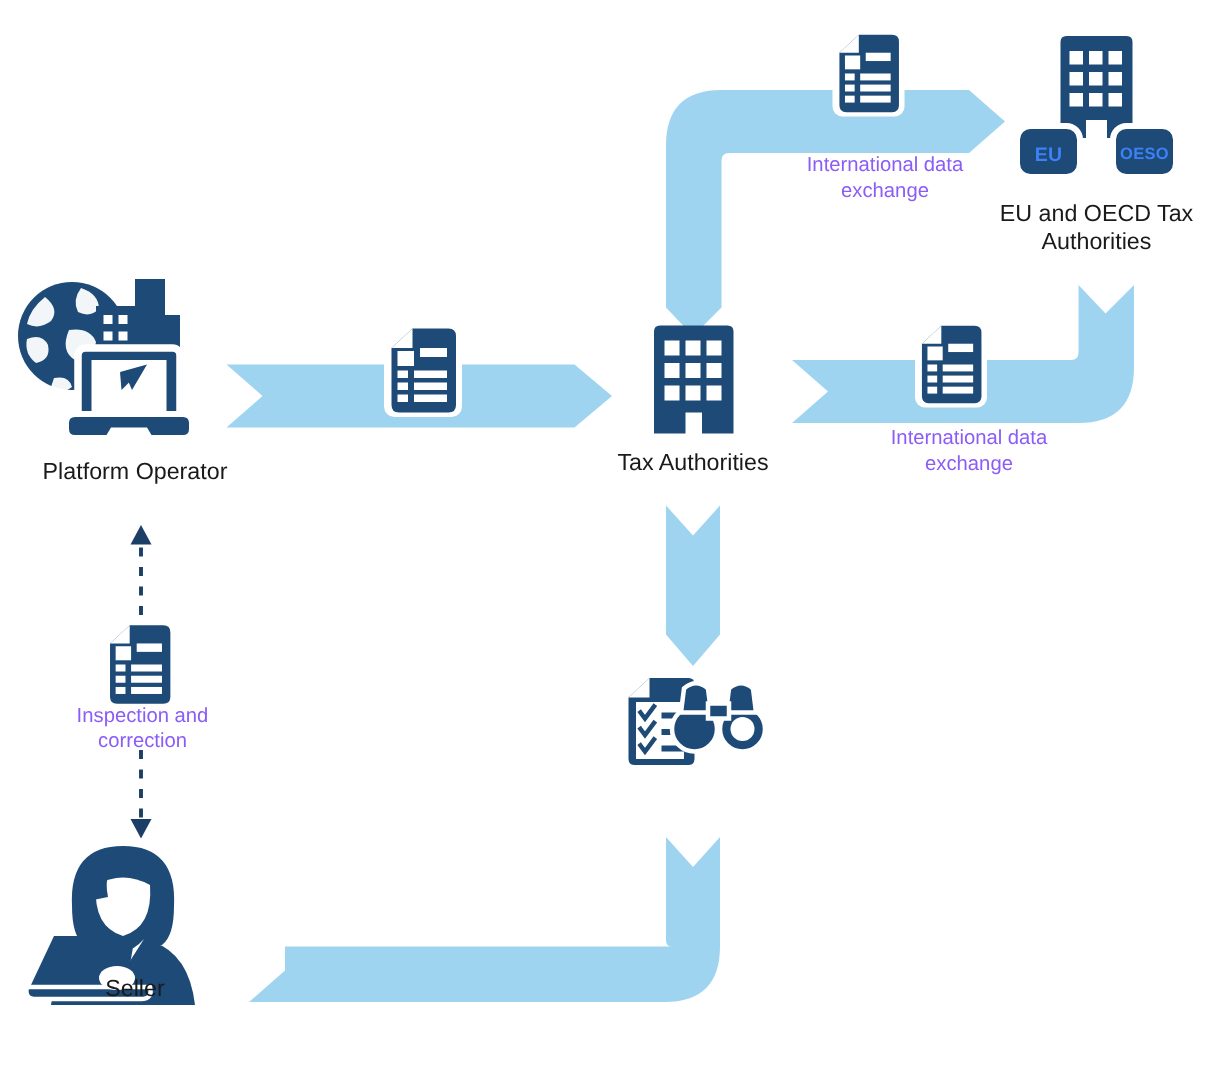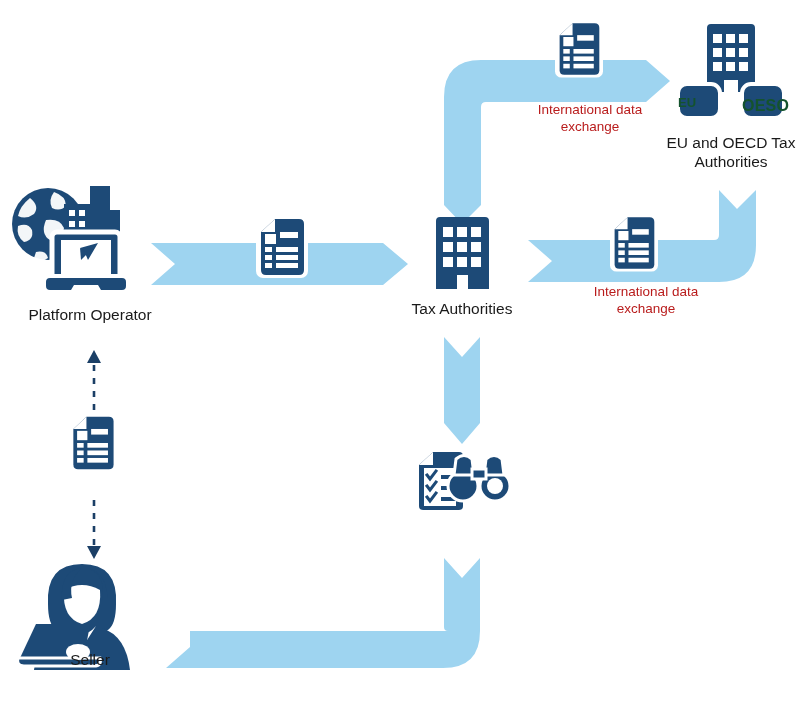--- a/index.html
+++ b/index.html
@@ -7,26 +7,26 @@
     width:807px;height:722px;position:relative;overflow:hidden;
     font-family:"Liberation Sans","DejaVu Sans",sans-serif;
   }
   #stage{position:absolute;left:0;top:0;width:807px;height:722px;}
   .node{position:absolute;}
   .caption{
     position:absolute;text-align:center;color:#1a1a1a;
     font-size:15.5px;line-height:19px;white-space:pre-line;
   }
   .flowlabel{
-    position:absolute;text-align:center;color:#b91c1c;
+    position:absolute;text-align:center;color:#8b5cf6;
     font-size:13.5px;line-height:17px;white-space:pre-line;
   }
   .badge-text{
-    position:absolute;color:#14532d;font-size:11px;font-weight:bold;
-    text-align:left;letter-spacing:.2px;
+    position:absolute;color:#3b82f6;font-size:11px;font-weight:bold;
+    text-align:center;letter-spacing:.2px;
   }
   svg{display:block;overflow:visible;}
 </style>
 </head>
 <body>
 
 <div id="stage">
 
   <svg class="node" style="left:0;top:0;width:807px;height:722px;position:absolute;" viewBox="0 0 807 722" width="807" height="722">
 
@@ -107,21 +107,21 @@
         <rect x="50" y="24" width="9" height="9"></rect>
         <rect x="63" y="24" width="9" height="9"></rect>
       <rect x="37" y="38" width="9" height="9"></rect>
         <rect x="50" y="38" width="9" height="9"></rect>
         <rect x="63" y="38" width="9" height="9"></rect>
     </g>
     <rect x="2" y="60" width="42" height="34" rx="9" fill="#1d4a77" stroke="#ffffff" stroke-width="4"></rect>
     <rect x="66" y="60" width="42" height="34" rx="9" fill="#1d4a77" stroke="#ffffff" stroke-width="4"></rect>
   </svg>
   <div class="badge-text" style="left:678px;top:95px;width:42px;font-size:13px;">EU</div>
-  <div class="badge-text" style="left:742px;top:97px;width:42px;font-size:16px;">OESO</div>
+  <div class="badge-text" style="left:742px;top:97px;width:42px;font-size:11px;">OESO</div>
   <div class="caption" style="left:651px;top:133px;width:160px;">EU and OECD Tax
 Authorities</div>
 
   <svg class="node" style="left:18px;top:560px;" width="128" height="110" viewBox="0 0 128 110">
     <g fill="#1d4a77">
 
       <path d="M30 44 q-2 -40 34 -40 q36 0 34 40 q0 20 -8 26 h-52 q-8 -6 -8 -26 Z"></path>
 
       <path d="M16 110 q4 -34 28 -42 h40 q24 8 28 42 Z"></path>
 
@@ -234,14 +234,16 @@
     <g fill="#ffffff">
       <rect x="24" y="16" width="18" height="6"></rect>
       <rect x="9" y="31" width="7" height="5"></rect>
         <rect x="20" y="31" width="22" height="5"></rect>
       <rect x="9" y="39" width="7" height="5"></rect>
         <rect x="20" y="39" width="22" height="5"></rect>
       <rect x="9" y="47" width="7" height="5"></rect>
         <rect x="20" y="47" width="22" height="5"></rect>
     </g>
   </svg>
+  <div class="flowlabel" style="left:15px;top:468px;width:160px;">Inspection and
+correction</div>
 
 </div>
 
 </body></html>

